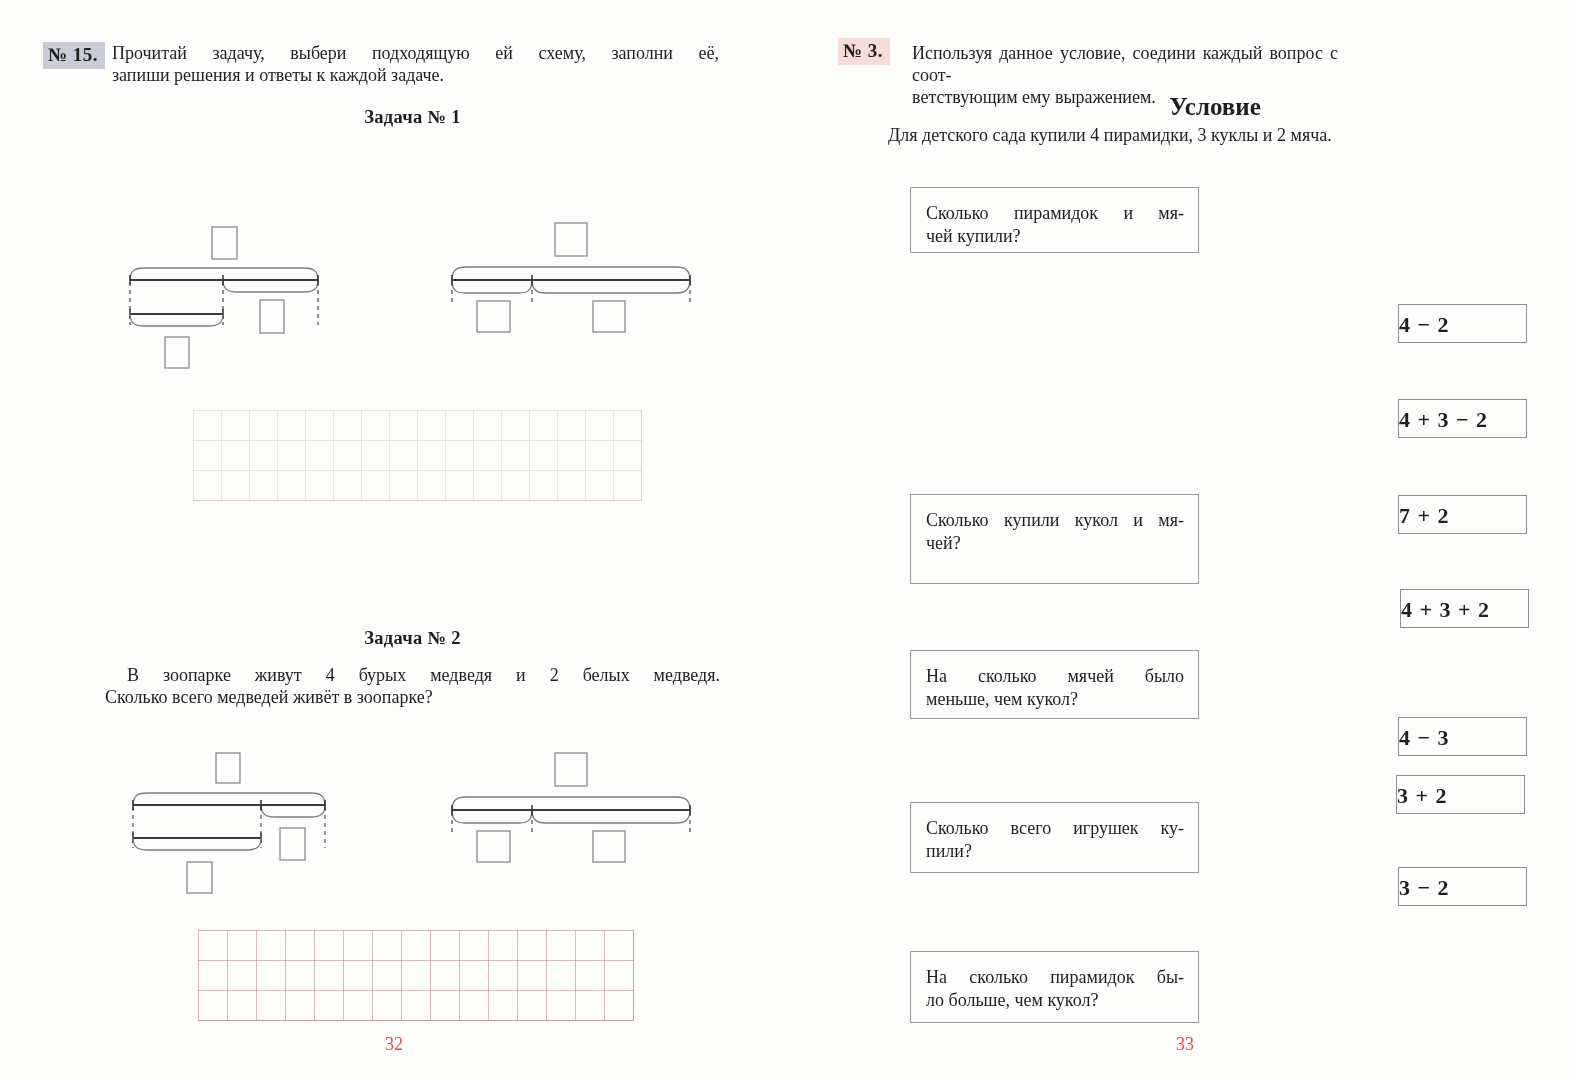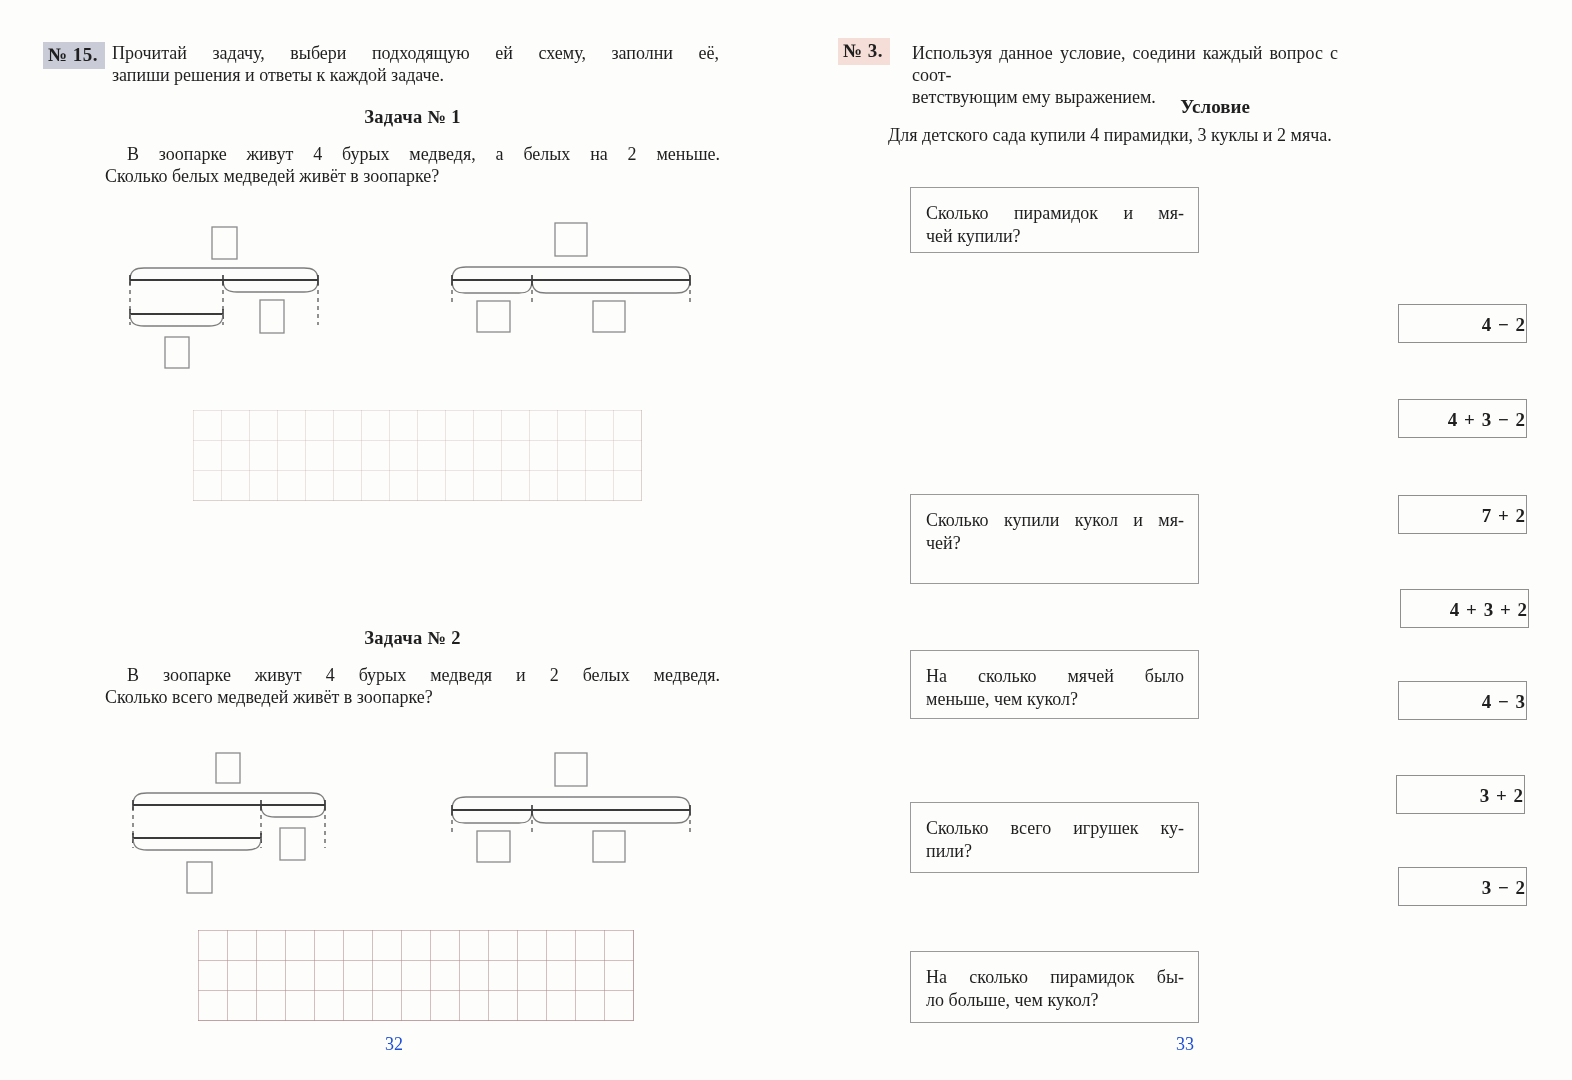--- a/index.html
+++ b/index.html
@@ -21,22 +21,22 @@
   .problem-title{font-weight:bold;font-size:18.5px;letter-spacing:.3px;}
   .qbox{
     position:absolute;left:910px;width:289px;
     border:1px solid #9a9a9a;background:#fdfdfc;
     padding:14px 14px 0 15px;box-sizing:border-box;
     line-height:22.5px;
   }
   .ebox{
     position:absolute;left:1398px;width:129px;height:39px;
     border:1px solid #8f8f8f;background:#fdfdfc;
-    font-weight:bold;font-size:19px;line-height:39px;
-    text-align:right;box-sizing:border-box;letter-spacing:1px;
+    font-weight:bold;font-size:22px;line-height:39px;
+    text-align:left;box-sizing:border-box;letter-spacing:1px;
   }
   .grid{
     position:absolute;box-sizing:border-box;
   }
   .grid1{
     width:449px;height:91px;
     border-right:1px solid rgba(195,165,165,.30);
     border-bottom:1px solid rgba(195,165,165,.30);
     background-image:
       repeating-linear-gradient(to right, rgba(195,165,165,.30) 0 1px, transparent 1px 28px),
@@ -48,42 +48,38 @@
     border-bottom:1px solid rgba(178,138,138,.55);
     background-image:
       repeating-linear-gradient(to right, rgba(178,138,138,.55) 0 1px, transparent 1px 29px),
       repeating-linear-gradient(to bottom, rgba(178,138,138,.55) 0 1px, transparent 1px 30px);
   }
   svg .mainline{stroke:#3a3a3a;stroke-width:2;fill:none;}
   svg .tick{stroke:#3a3a3a;stroke-width:1.6;fill:none;}
   svg .brace{stroke:#7d7d7d;stroke-width:1.3;fill:none;}
   svg .dash{stroke:#4a4a4a;stroke-width:1.2;stroke-dasharray:4 4;fill:none;}
   svg .abox{stroke:#8a8a8a;stroke-width:1.3;fill:none;}
-  .pagenum{font-size:18px;color:#1d4ed8;}
+  .pagenum{font-size:18px;color:#ef4444;}
 </style>
 </head>
 <body>
 
 <div id="sheet">
 
   <div class="abs" style="left:0;top:0;width:786px;height:1080px;">
 
     <span class="badge abs" style="left:43px;top:42px;background:#c9cbd7;">№ 15.</span>
 
     <div class="abs" style="left:112px;top:42px;width:607px;">
       <div class="jline">Прочитай задачу, выбери подходящую ей схему, заполни её,</div>
       <div>запиши решения и ответы к каждой задаче.</div>
     </div>
 
     <div class="abs center problem-title" style="left:105px;top:106px;width:615px;">Задача № 1</div>
 
-    <div class="abs" style="left:105px;top:143px;width:615px;">
-      <div class="jline" style="text-indent:22px;">В зоопарке живут 4 бурых медведя, а белых на 2 меньше.</div>
-      <div>Сколько белых медведей живёт в зоопарке?</div>
-    </div>
 
     <svg class="abs" style="left:125px;top:222px;" width="200" height="150" viewBox="0 0 200 150">
       <rect class="abox" x="87" y="5" width="25" height="32"></rect>
       <path class="brace" d="M5,58 C5,48 11,46 19,46 L179,46 C187,46 193,48 193,58"></path>
       <path class="brace" d="M98,58 C98,68 104,70 112,70 L179,70 C187,70 193,68 193,58"></path>
       <line class="mainline" x1="5" y1="58" x2="193" y2="58"></line>
       <path class="tick" d="M5,53 V63 M98,53 V63 M193,53 V63"></path>
       <path class="dash" d="M5,60 V103 M98,60 V103 M193,60 V103"></path>
       <rect class="abox" x="135" y="78" width="24" height="33"></rect>
       <line class="mainline" x1="5" y1="92" x2="98" y2="92"></line>
@@ -146,21 +142,21 @@
 
   <div class="abs" style="left:786px;top:0;width:786px;height:1080px;">
 
     <span class="badge abs" style="left:52px;top:38px;background:#f6ded8;">№ 3.</span>
 
     <div class="abs" style="left:126px;top:42px;width:426px;">
       <div class="jline">Используя данное условие, соедини каждый вопрос с соот-</div>
       <div>ветствующим ему выражением.</div>
     </div>
 
-    <div class="abs center bold" style="left:114px;top:96px;width:630px;font-size:19px;">Условие</div>
+    <div class="abs center bold" style="left:114px;top:96px;width:630px;font-size:25px;">Условие</div>
 
     <div class="abs" style="left:102px;top:124px;width:460px;">Для детского сада купили 4 пирамидки, 3 куклы и 2 мяча.</div>
 
     <div class="qbox" style="left:124px;top:187px;height:66px;">
       <div class="jline">Сколько пирамидок и мя-</div>
       <div>чей купили?</div>
     </div>
     <div class="qbox" style="left:124px;top:494px;height:90px;">
       <div class="jline">Сколько купили кукол и мя-</div>
       <div>чей?</div>
@@ -175,20 +171,20 @@
     </div>
     <div class="qbox" style="left:124px;top:951px;height:72px;">
       <div class="jline">На сколько пирамидок бы-</div>
       <div>ло больше, чем кукол?</div>
     </div>
 
     <div class="ebox" style="left:612px;top:304px;">4 − 2</div>
     <div class="ebox" style="left:612px;top:399px;">4 + 3 − 2</div>
     <div class="ebox" style="left:612px;top:495px;">7 + 2</div>
     <div class="ebox" style="left:614px;top:589px;">4 + 3 + 2</div>
-    <div class="ebox" style="left:612px;top:681px;">4 − 3</div>
+    <div class="ebox" style="left:612px;top:717px;">4 − 3</div>
     <div class="ebox" style="left:610px;top:775px;">3 + 2</div>
     <div class="ebox" style="left:612px;top:867px;">3 − 2</div>
 
     <div class="abs center pagenum" style="left:349px;top:1033px;width:100px;">33</div>
   </div>
 
 </div>
 
 </body></html>

